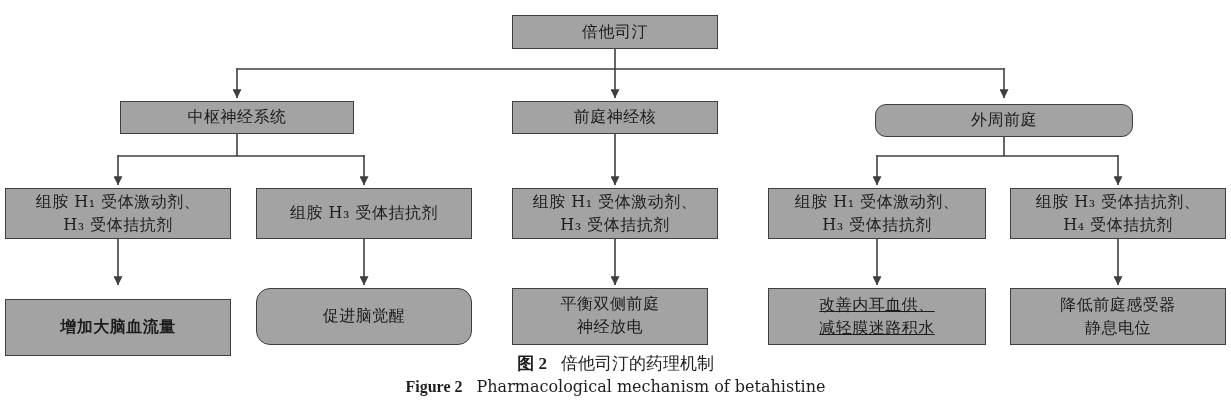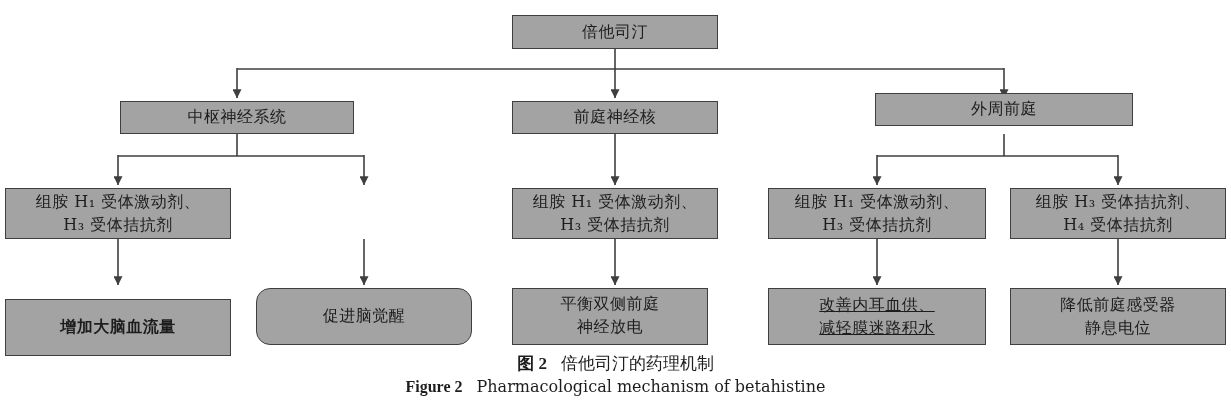--- a/index.html
+++ b/index.html
@@ -83,24 +83,25 @@
       <line x1="615" y1="239" x2="615" y2="285" marker-end="url(#arrow)"></line>
       <line x1="877" y1="239" x2="877" y2="285" marker-end="url(#arrow)"></line>
       <line x1="1118" y1="239" x2="1118" y2="285" marker-end="url(#arrow)"></line>
     </g>
   </svg>
 
   <div class="box" style="left:512px; top:15px; width:206px; height:34px;">倍他司汀</div>
 
   <div class="box" style="left:120px; top:101px; width:234px; height:33px;">中枢神经系统</div>
   <div class="box" style="left:512px; top:101px; width:206px; height:33px;">前庭神经核</div>
-  <div class="box" style="left:875px; top:93px; width:258px; height:33px;">外周前庭</div>
+  <div class="box" style="left:875px; top:104px; width:258px; height:33px;border-radius:11px;">外周前庭</div>
 
   <div class="box" style="left:5px; top:188px; width:226px; height:51px;">组胺 H₁ 受体激动剂、
 H₃ 受体拮抗剂</div>
+  <div class="box" style="left:256px; top:188px; width:216px; height:51px;">组胺 H₃ 受体拮抗剂</div>
   <div class="box" style="left:512px; top:188px; width:206px; height:51px;">组胺 H₁ 受体激动剂、
 H₃ 受体拮抗剂</div>
   <div class="box" style="left:768px; top:188px; width:218px; height:51px;">组胺 H₁ 受体激动剂、
 H₃ 受体拮抗剂</div>
   <div class="box" style="left:1010px; top:188px; width:216px; height:51px;">组胺 H₃ 受体拮抗剂、
 H₄ 受体拮抗剂</div>
 
   <div class="box" style="left:5px; top:299px; width:226px; height:57px;font-weight:bold;">增加大脑血流量</div>
   <div class="box" style="left:256px; top:288px; width:216px; height:57px;border-radius:14px;">促进脑觉醒</div>
   <div class="box" style="left:512px; top:288px; width:196px; height:57px;font-family:Liberation Mono, monospace;">平衡双侧前庭

